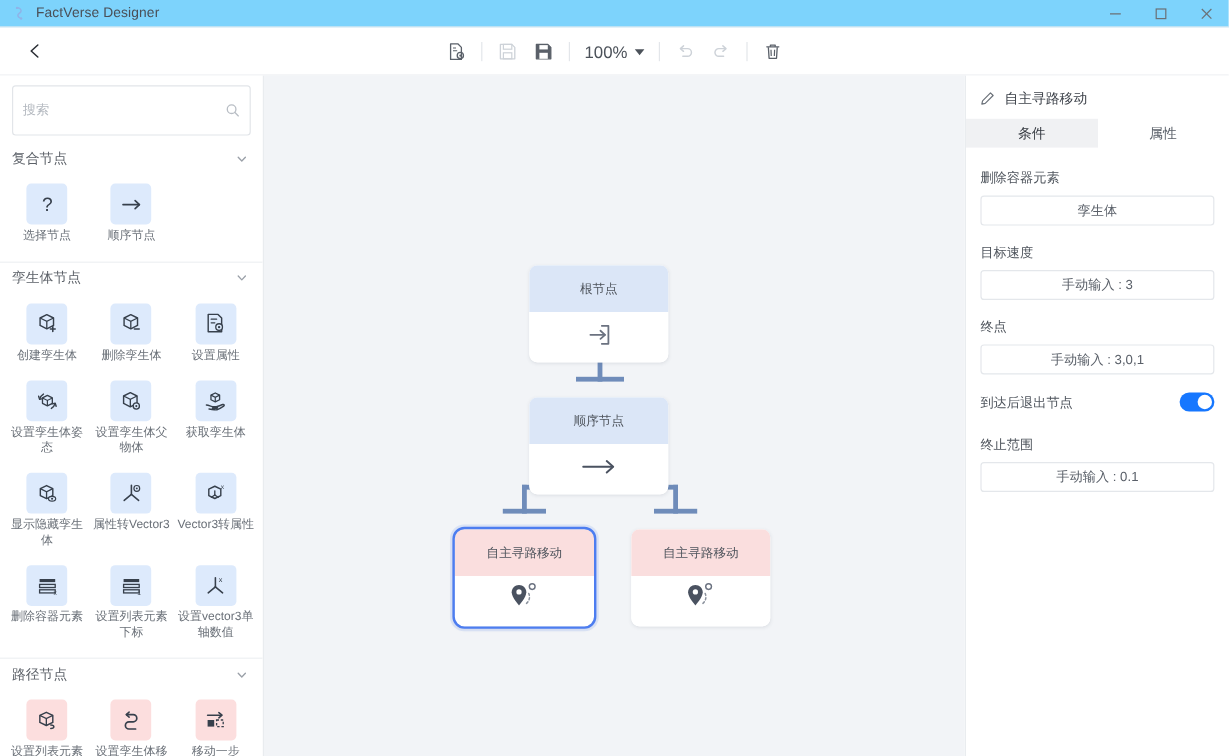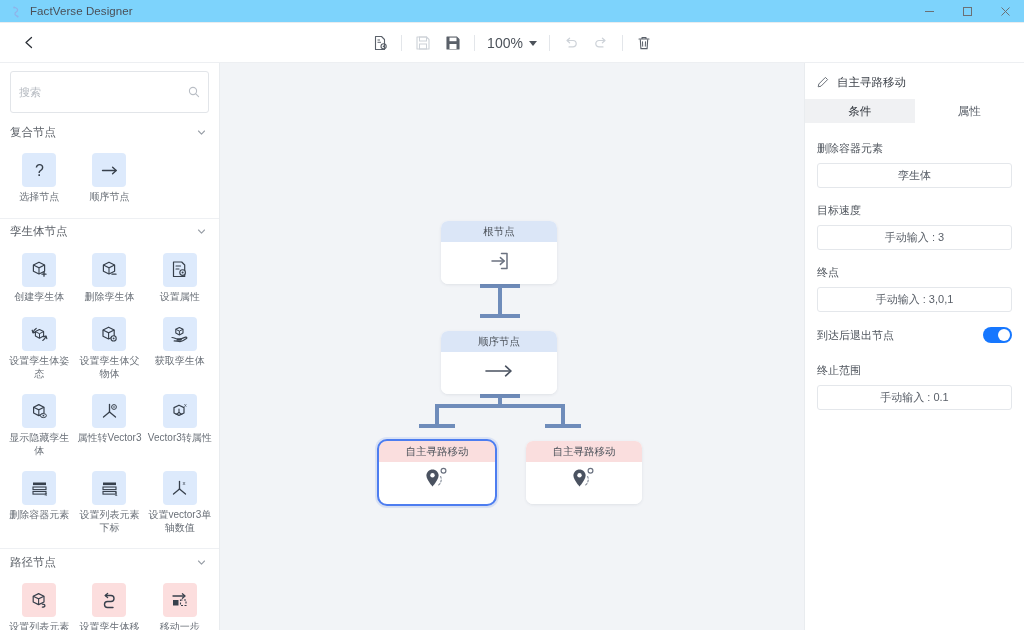--- a/index.html
+++ b/index.html
@@ -104,21 +104,21 @@
   
   .canvas {
     flex: 1; position: relative; background: #f2f4f7; overflow: hidden;
   }
   .node {
     position: absolute; width: 116px; border-radius: 7px; background: #fff;
     box-shadow: 0 1px 3px rgba(60,70,90,0.10);
     overflow: hidden;
   }
   .node-head {
-    height: 21px; display:flex; align-items:center; justify-content:center;
+    height: 39px; display:flex; align-items:center; justify-content:center;
     font-size: 10.5px; color: #4e545c;
   }
   .node-head.blue { background: #dbe6f7; }
   .node-head.pink { background: #fadede; }
   .node-body {
     height: 42px; display:flex; align-items:center; justify-content:center;
     background:#fff;
   }
   .node.selected {
     outline: 2px solid #4d7df0; outline-offset: 0px; border-radius: 8px;

